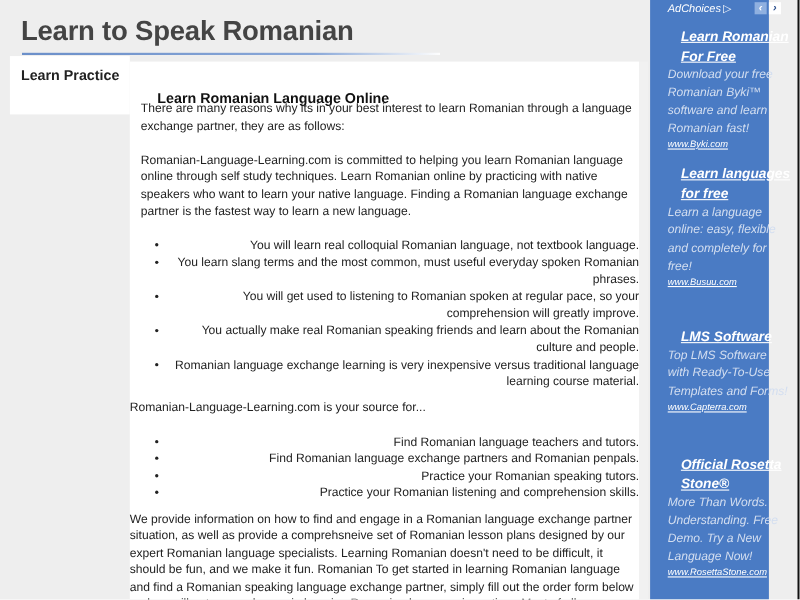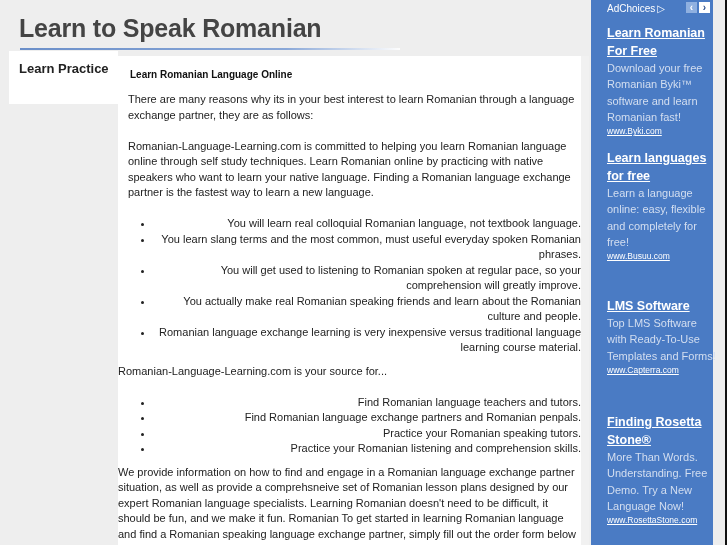--- a/index.html
+++ b/index.html
@@ -29,52 +29,53 @@
   }
   .main {
     position: absolute; left: 118px; top: 56px; width: 463px; height: 489px;
     background: #ffffff;
   }
   .main-strip {
     position: absolute; left: 581px; top: 56px; width: 8px; height: 489px;
     background: #f1f1f1;
   }
   .main-heading {
-    position: absolute; left: 9px; top: 10px; margin: 3px;
-    font-size: 10px; font-weight: bold; color: #111;
+    position: absolute; left: 9px; top: 10px; margin: 16px;
+    font-size: 13px; font-weight: bold; color: #111;
   }
   .content {
     position: absolute; left: 0; top: 36px; width: 463px;
     font-size: 11px; line-height: 15.5px; color: #222;
   }
   .content p { margin: 0 0 15.5px 0; }
   .content p.indent { padding-left: 10px; }
   .content ul { margin: 0 0 8px 0; padding-left: 36px; }
   .content li { margin: 0; text-align: right; }
   .ads {
-    position: absolute; left: 591px; top: 0; width: 122px; height: 545px;
+    position: absolute; left: 591px; top: 0; width: 108px; height: 545px;
     background: #4a7bc4;
+    font-style: italic;
   }
   .ads-edge {
     position: absolute; left: 725px; top: 0; width: 2px; height: 545px; background: #111;
   }
   .adchoices {
     position: absolute; left: 16px; top: 3px; font-size: 10px; color: #fff;
   }
   .adchoices-arrow { font-size: 10px; margin-left: 2px; }
   .ad-nav-prev, .ad-nav-next {
     position: absolute; top: 2px; width: 11px; height: 11px;
     font-size: 10px; line-height: 11px; text-align: center; font-weight: bold;
   }
   .ad-nav-prev { left: 95px; background: #8fb0e0; color: #fff; }
   .ad-nav-next { left: 108px; background: #ffffff; color: #2a4e8c; }
   .ad { position: absolute; left: 16px; width: 112px; }
   .ad-title {
     display: block; font-size: 12.5px; font-weight: bold; line-height: 18px;
-    color: #fff; text-decoration: underline;
+    color: #fff; text-decoration: underline; margin-left: 12px;
   }
   .ad-desc { font-size: 11px; line-height: 16.3px; color: #d3def0; margin: 0; }
   .ad-url { display: block; font-size: 8.5px; color: #fff; text-decoration: underline; line-height: 13px; }
 </style>
 </head>
 <body>
 
 <h1 class="site-title">Learn to Speak Romanian</h1>
 <div class="title-rule"></div>
 
@@ -122,18 +123,18 @@
     <a class="ad-title">LMS Software</a>
     <p class="ad-desc">Top LMS Software with Ready-To-Use Templates and Forms!</p>
     <a class="ad-url">www.Capterra.com</a>
   </div>
   <div class="ad" style="top:149px">
     <a class="ad-title">Learn languages for free</a>
     <p class="ad-desc">Learn a language online: easy, flexible and completely for free!</p>
     <a class="ad-url">www.Busuu.com</a>
   </div>
   <div class="ad" style="top:413px">
-    <a class="ad-title">Finding Rosetta Stone®</a>
+    <a class="ad-title">Official Rosetta Stone®</a>
     <p class="ad-desc">More Than Words. Understanding. Free Demo. Try a New Language Now!</p>
     <a class="ad-url">www.RosettaStone.com</a>
   </div>
 </aside>
 <div class="ads-edge"></div>
 
 </body></html>

